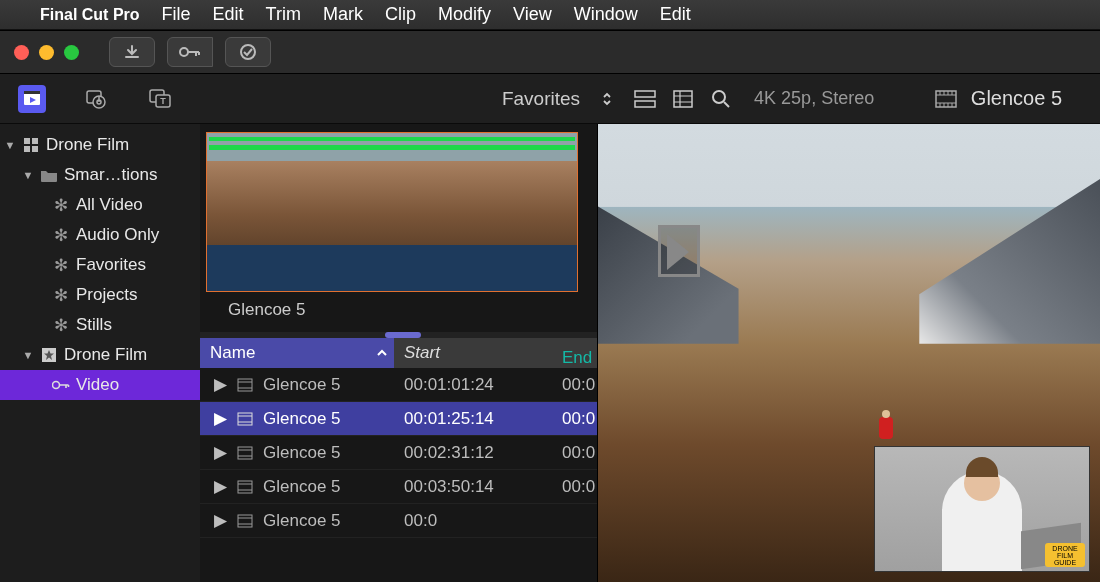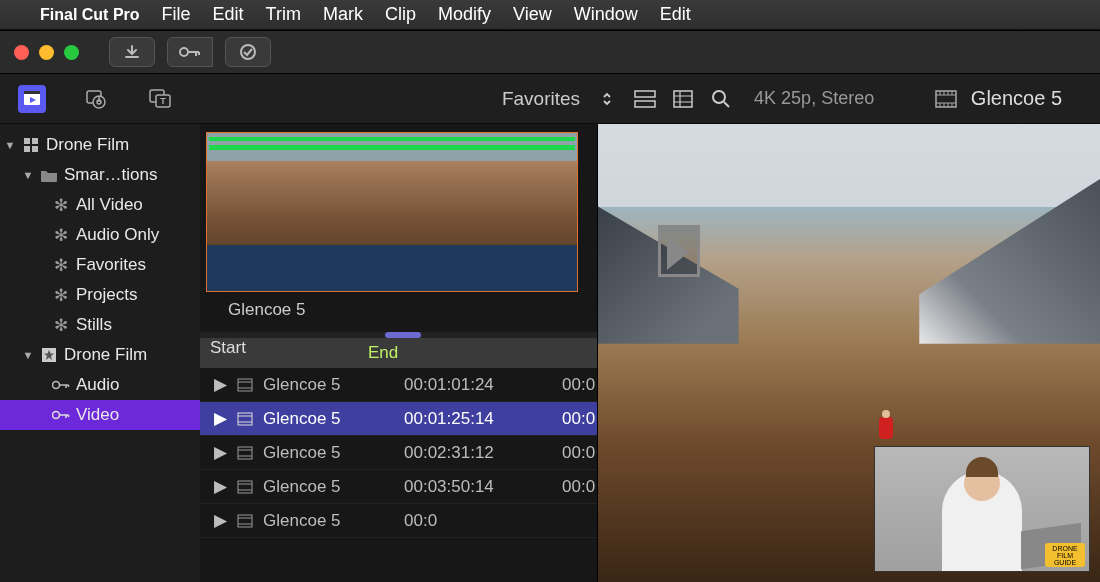--- a/index.html
+++ b/index.html
@@ -47,22 +47,22 @@
   .filmstrip { height:208px; padding:8px 6px 0 6px;}
   .filmstrip .thumb { width:372px; height:160px; border:1px solid #e07030; background: linear-gradient(#8fa2a8 0%, #8fa2a8 18%, #a88060 18%, #7a5538 52%, #3d2a1a 100%); position:relative;}
   .thumb::before{content:"";position:absolute;top:4px;left:2px;right:2px;height:4px;background:#1dd84a;}
   .thumb::after{content:"";position:absolute;top:12px;left:2px;right:2px;height:5px;background:#1dd84a;}
   .thumb .bluebar{position:absolute;left:0;right:0;bottom:0;height:46px;background:#1d3a5c;}
   .clip-label { padding:8px 0 8px 22px; font-size:17px; color:#ccc;}
   
   .clip-table { flex:1; font-size:17px; overflow:hidden;}
   .clip-thead { display:flex; height:30px; background:#4a4aa8; color:#fff; align-items:center;}
   .clip-thead .col-name{ width:194px; padding-left:10px; display:flex; align-items:center; justify-content:space-between; padding-right:6px;}
-  .clip-thead .col-start{ width:158px; background:#3a3a3a; color:#ddd; padding-left:10px; height:100%; display:flex; }
-  .clip-thead .col-end{ flex:1; background:#3a3a3a; color:#bef264; padding-left:10px; height:100%; display:flex; align-items:center;}
+  .clip-thead .col-start{ width:158px; background:#3a3a3a; color:#ddd; padding-left:10px; height:100%; display:flex; align-items:center;font-style:italic;}
+  .clip-thead .col-end{ flex:1; background:#3a3a3a; color:#14b8a6; padding-left:10px; height:100%; display:flex; align-items:flex-end;}
   .clip-row { display:flex; height:34px; align-items:center; color:#bdbdbd; border-bottom:1px solid #222;}
   .clip-row.sel { background:#3f3fa0; color:#fff;}
   .clip-row .c-name{ width:194px; padding-left:14px; display:flex; align-items:center; gap:10px;}
   .clip-row .c-start{ width:158px; padding-left:10px;}
   .clip-row .c-end{ flex:1; padding-left:10px; white-space:nowrap; overflow:hidden;}
   .scrub-row{ height:6px; background:#222; position:relative;}
   .scrub-row::after{content:"";position:absolute;left:185px;width:36px;top:0;bottom:0;background:#6a6ad0;border-radius:3px;}
   
   .viewer { flex:1; background:#1c1c1c; display:flex; flex-direction:column;}
   .viewer-img { flex:1; margin:0; background: linear-gradient(#d3dbe0 0%, #cfd7dc 18%, #9eb5bf 18.2%, #b4a088 30%, #9a7a52 48%, #6e4a2c 70%, #3a2615 100%); position:relative;}
@@ -237,29 +237,20 @@
     <div class="side-row l2b">
       <span class="disclose">▼</span>
       <span class="side-ic">
         <svg width="16" height="16" viewBox="0 0 16 16">
             <rect x="1" y="1" width="14" height="14" fill="#ccc"></rect>
             <polygon points="8,3 9.5,6.5 13,6.5 10,9 11,13 8,10.5 5,13 6,9 3,6.5 6.5,6.5" fill="#555"></polygon>
           </svg>
       </span>
       <span>Drone Film</span>
     </div>
-    <div class="side-row l3b">
-      <span class="side-ic">
-        <svg width="18" height="12" viewBox="0 0 18 12">
-            <circle cx="4" cy="6" r="3.5" stroke="#bbb" stroke-width="1.6" fill="none"></circle>
-            <path d="M7.5 6h9M14 6v3M16.5 6v2" stroke="#bbb" stroke-width="1.6"></path>
-          </svg>
-      </span>
-      <span>Audio</span>
-    </div>
     <div class="side-row l3b sel">
       <span class="side-ic">
         <svg width="18" height="12" viewBox="0 0 18 12">
             <circle cx="4" cy="6" r="3.5" stroke="#ddd" stroke-width="1.6" fill="none"></circle>
             <path d="M7.5 6h9M14 6v3M16.5 6v2" stroke="#ddd" stroke-width="1.6"></path>
           </svg>
       </span>
       <span>Video</span>
     </div>
   </div>
@@ -267,20 +258,28 @@
   <div class="browser">
     <div class="filmstrip">
       <div class="thumb">
           <div class="bluebar"></div>
         </div>
       <div class="clip-label">Glencoe 5</div>
     </div>
     <div class="scrub-row"></div>
     <div class="clip-table">
       <div class="clip-thead">
+        <div class="col-name">
+          <span>Name</span>
+          <span>
+            <svg width="12" height="10" viewBox="0 0 12 10">
+                <path d="M2 7l4-4 4 4" stroke="#fff" stroke-width="2" fill="none"></path>
+              </svg>
+          </span>
+        </div>
         <div class="col-start">
             <span>Start</span>
           </div>
         <div class="col-end">
             <span>End</span>
           </div>
       </div>
 
       <div class="clip-row">
         <div class="c-name">

